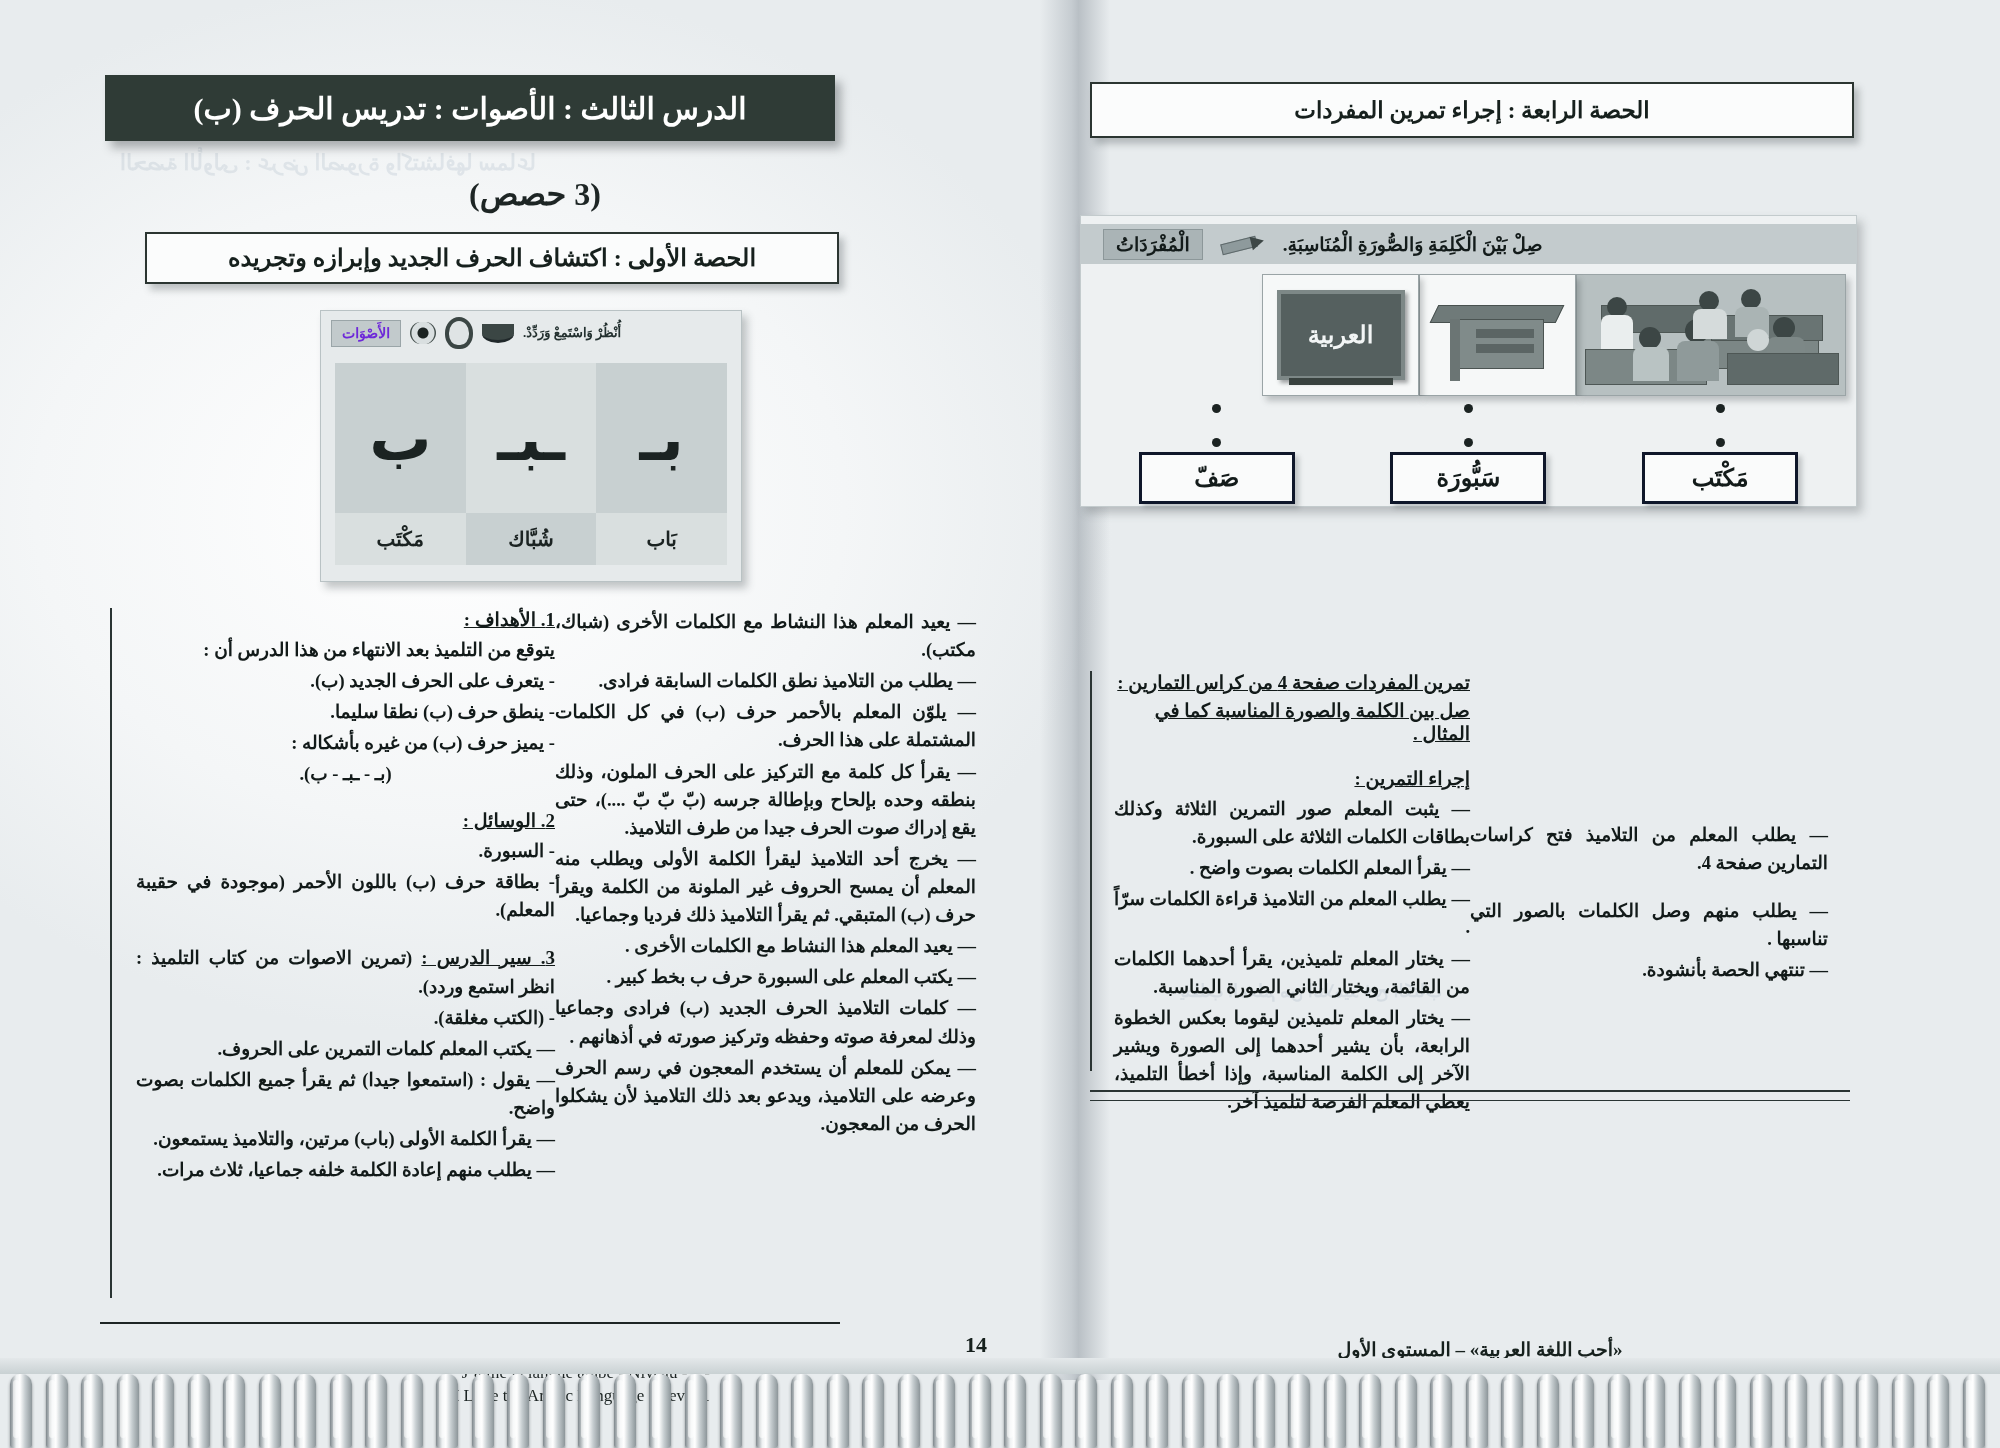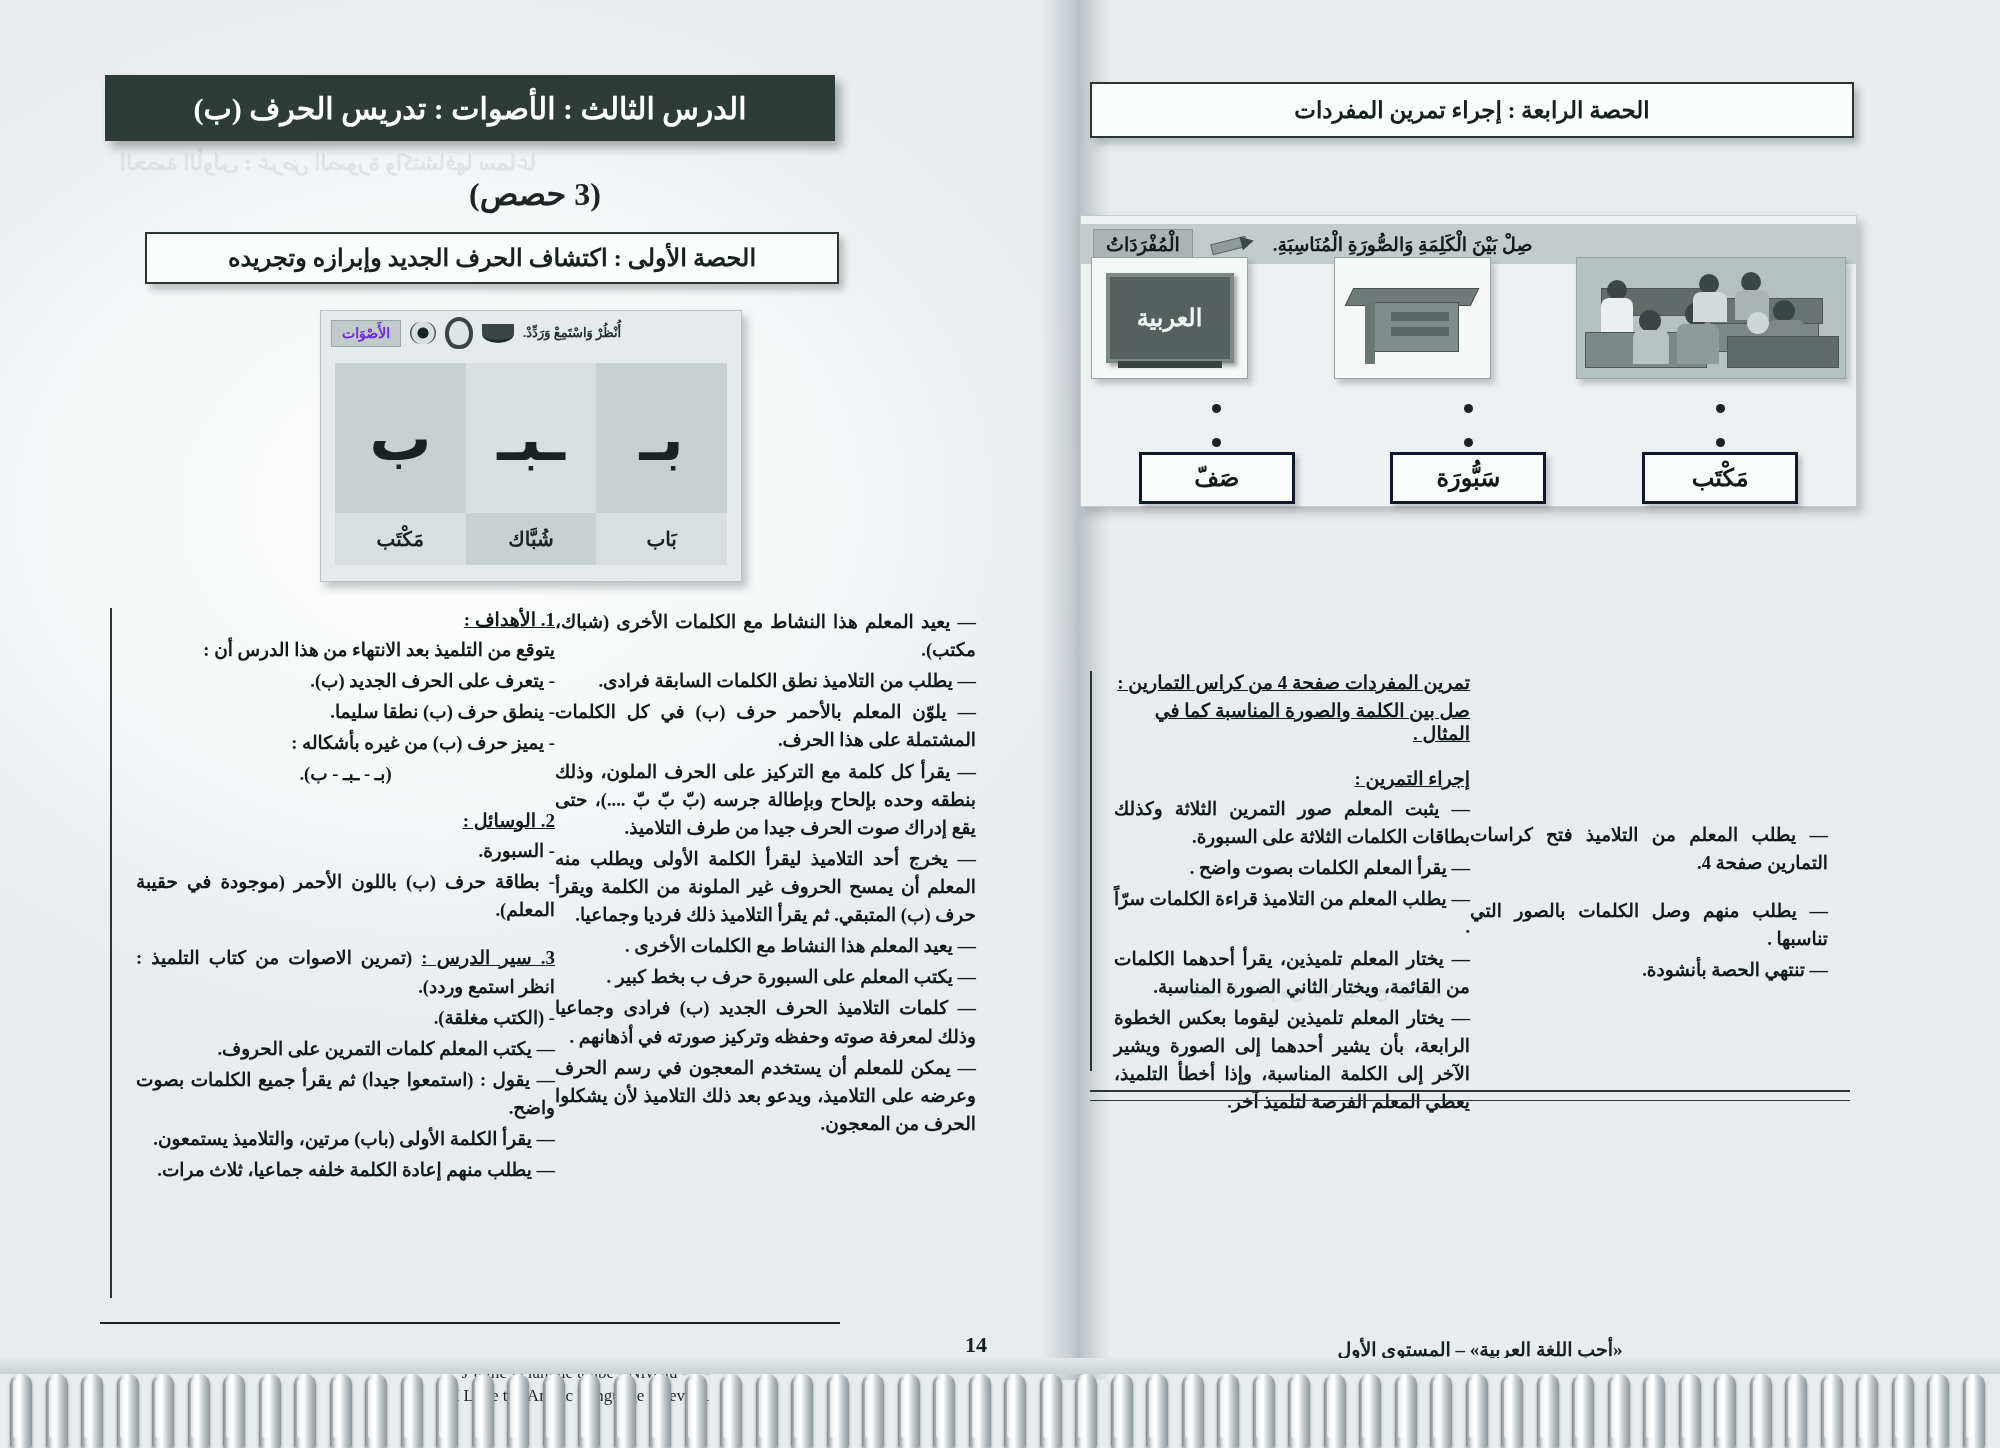--- a/index.html
+++ b/index.html
@@ -131,43 +131,43 @@
     box-shadow:5px 6px 7px rgba(60,68,72,.30);
   }
   .worksheet{
     position:absolute;left:10px;top:215px;width:775px;height:290px;
     background:#eef1f2;border:1px solid #c3cbcd;
     box-shadow:5px 6px 9px rgba(60,68,72,.28);
   }
   .ws-head{
     position:absolute;right:0;top:8px;width:100%;height:40px;
     background:#c3cbcd;display:flex;flex-direction:row-reverse;
-    align-items:center;gap:14px;padding:0 12px;box-sizing:border-box;direction:rtl;
+    align-items:center;gap:14px;padding:0 22px;box-sizing:border-box;direction:rtl;
   }
   .ws-tag{
     background:#aab4b6;border:1px solid #8c9799;color:#131b1a;
     font-size:19px;font-weight:700;padding:3px 12px;
   }
   .pencil{
     width:52px;height:26px;position:relative;display:inline-block;flex:0 0 auto;
   }
   .pencil:before{
     content:"";position:absolute;left:4px;top:9px;width:34px;height:9px;
     background:#8e9a9c;transform:rotate(-14deg);border:1px solid #5f6a6c;
   }
   .pencil:after{
     content:"";position:absolute;left:34px;top:4px;
     border-left:13px solid #3d4746;border-top:7px solid transparent;
     border-bottom:7px solid transparent;transform:rotate(-14deg);
   }
   .ws-instr{font-size:19px;font-weight:700;color:#131b1a;direction:rtl;}
 
   .pic-row{
-    position:absolute;left:10px;top:41px;width:755px;height:125px;
-    display:flex;flex-direction:row-reverse;justify-content:space-between;align-items:flex-start;
+    position:absolute;left:10px;top:58px;width:755px;height:125px;
+    display:flex;flex-direction:row-reverse;justify-content:flex-start;align-items:flex-start;
   }
   .pic{background:#f6f8f8;border:1px solid #9aa4a6;box-shadow:4px 5px 6px rgba(60,68,72,.28);position:relative;}
   .pic.blackboard{width:155px;height:120px;display:flex;align-items:center;justify-content:center;}
   .bb{
     width:120px;height:82px;background:#55605f;border:4px solid #7d8887;
     display:flex;align-items:center;justify-content:center;
     color:#f2f5f5;font-size:24px;font-weight:700;direction:rtl;
     box-shadow:3px 3px 4px rgba(30,36,38,.4);position:relative;
   }
   .bb:after{content:"";position:absolute;left:8px;bottom:-9px;width:104px;height:7px;background:#39423f;}

